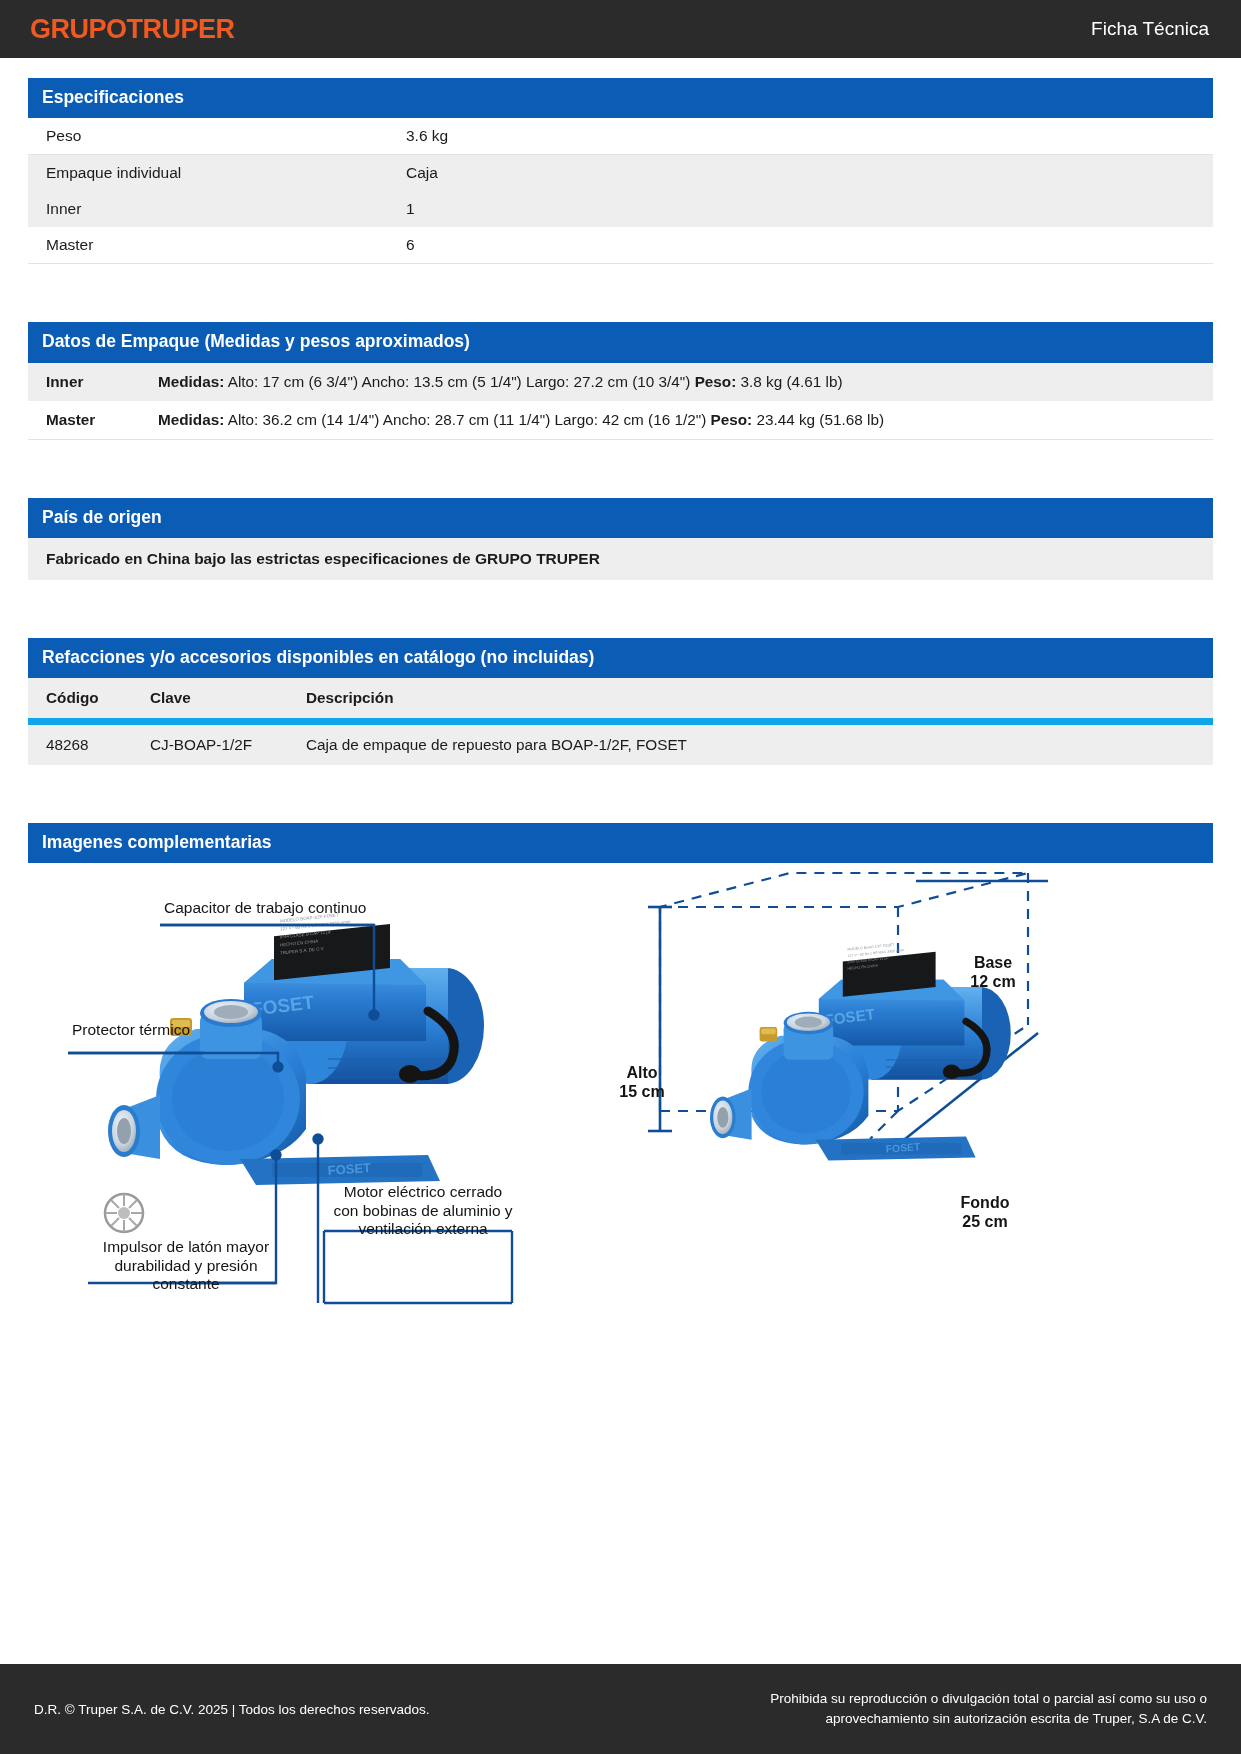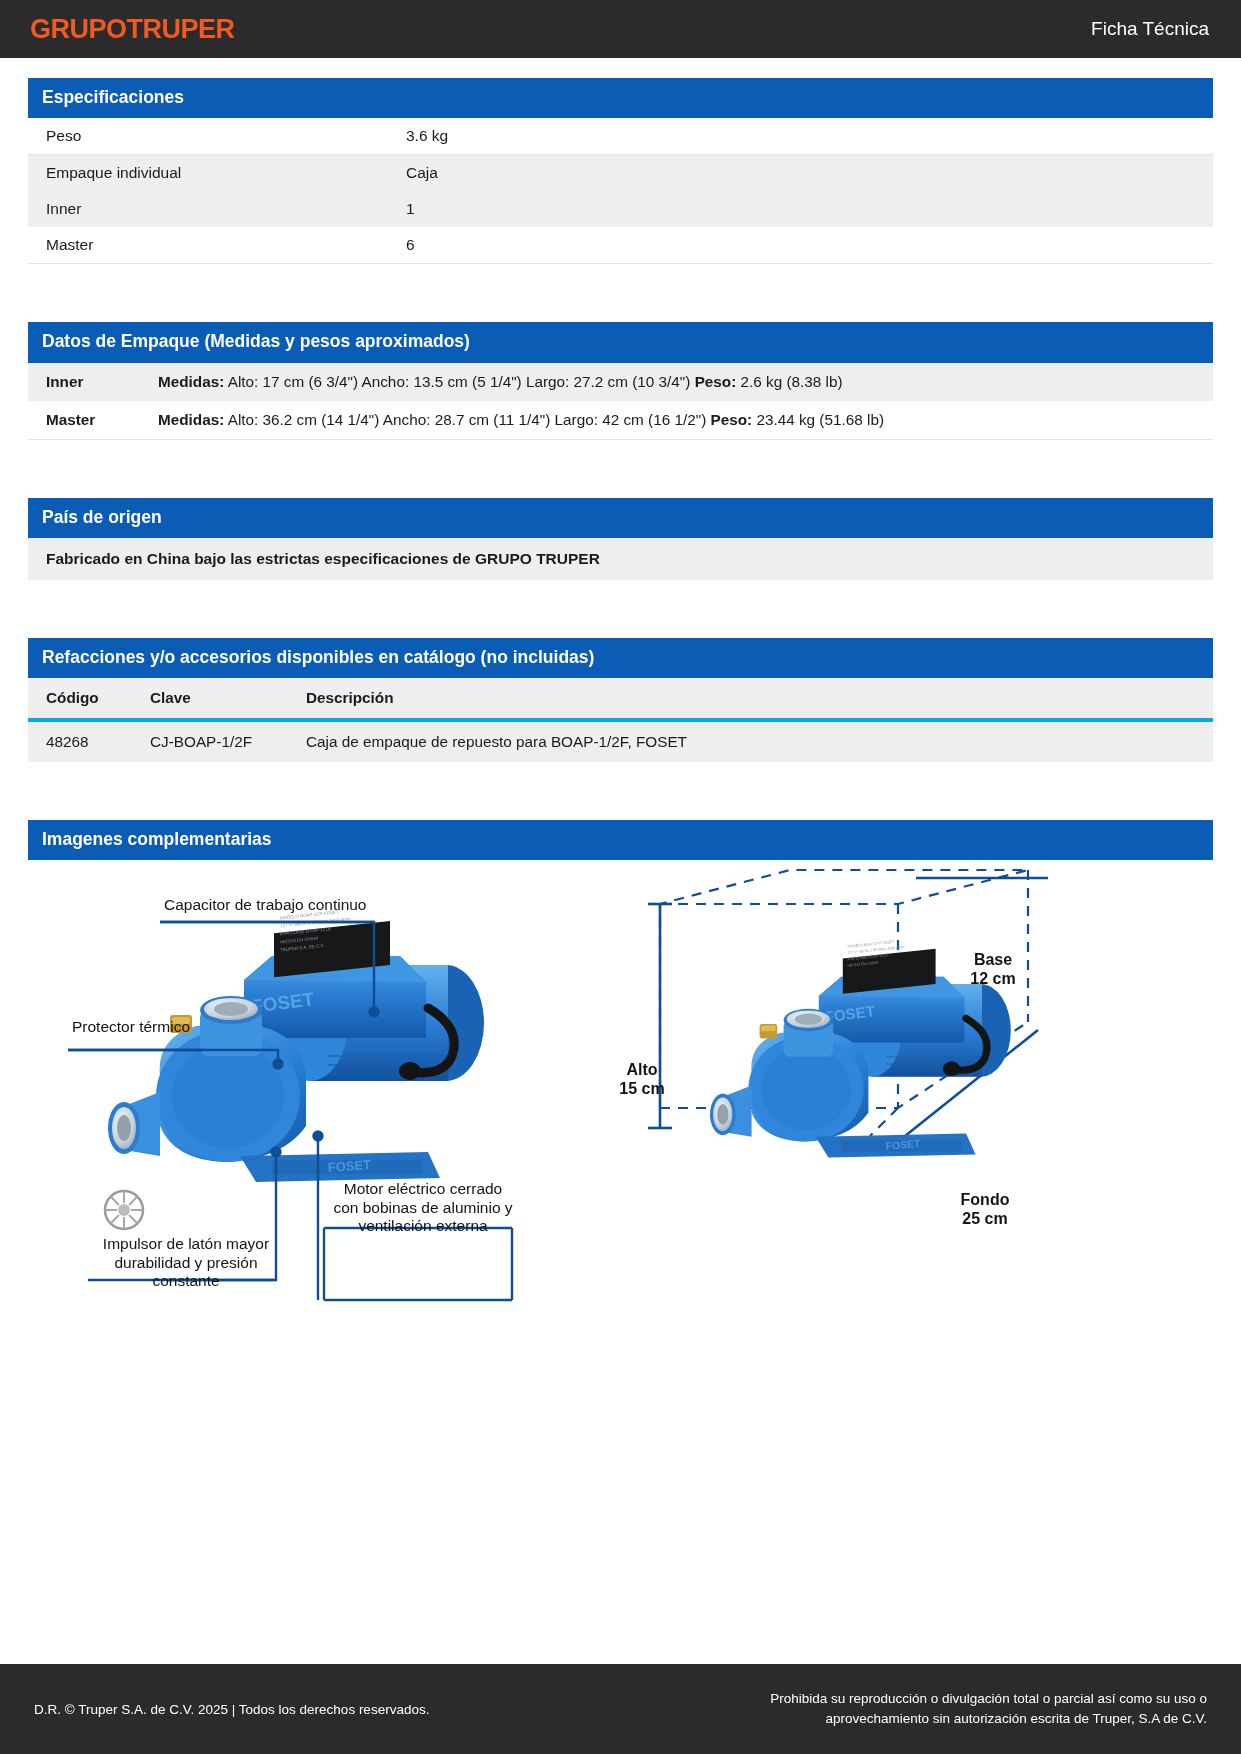--- a/index.html
+++ b/index.html
@@ -66,21 +66,21 @@
   .origin-band {
     background: #eeeeee;
     font-size: 15.5px;
     font-weight: bold;
     padding: 12px 0 12px 18px;
     color: #1b1b1b;
   }
 
   
   .parts-head, .parts-row { display:flex; font-size:15.3px; padding: 11px 0 11px 18px; color:#1b1b1b; }
-  .parts-head { background:#eeeeee; font-weight:bold; border-bottom:4px solid #0ea5e9; }
+  .parts-head { background:#eeeeee; font-weight:bold; border-bottom:7px solid #0ea5e9; }
   .parts-row { background:#eeeeee; }
   .c-cod { width:104px; flex:none; }
   .c-cla { width:156px; flex:none; }
   .c-des { flex:1; }
 
   
   .images-area { position: relative; height: 470px; width: 100%; }
   .lbl {
     position: absolute;
     font-size: 15.5px;
@@ -155,21 +155,21 @@
 
     <div class="gap-lg"></div>
 
     <div class="sec-bar">Datos de Empaque (Medidas y pesos aproximados)</div>
     <div class="pack-row alt">
       <div class="pack-label">Inner</div>
       <div class="pack-text">
         <b>Medidas:</b>
         <span>Alto: 17 cm (6 3/4") Ancho: 13.5 cm (5 1/4") Largo: 27.2 cm (10 3/4")</span>
         <b>Peso:</b>
-        <span>2.6 kg (8.38 lb)</span>
+        <span>3.8 kg (4.61 lb)</span>
       </div>
     </div>
     <div class="pack-row plain">
       <div class="pack-label">Master</div>
       <div class="pack-text">
         <b>Medidas:</b>
         <span>Alto: 36.2 cm (14 1/4") Ancho: 28.7 cm (11 1/4") Largo: 42 cm (16 1/2")</span>
         <b>Peso:</b>
         <span>23.44 kg (51.68 lb)</span>
       </div>

